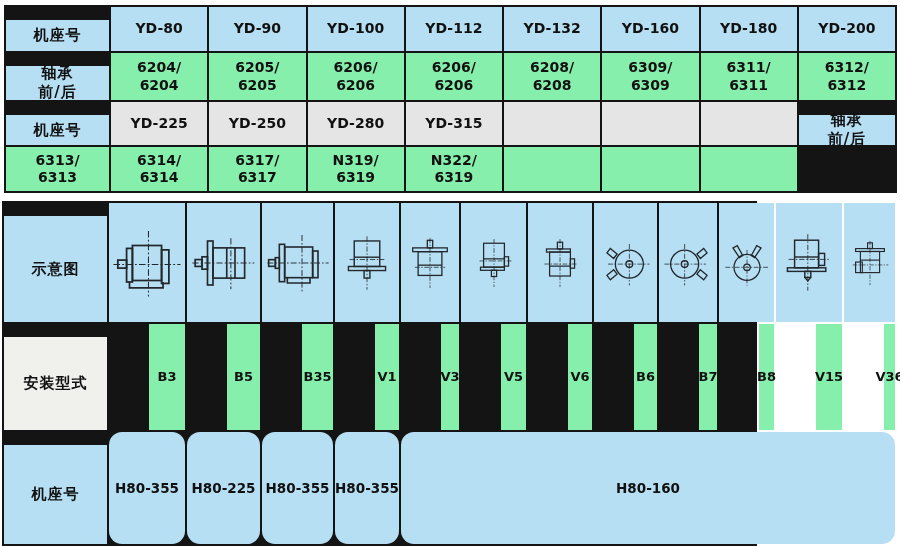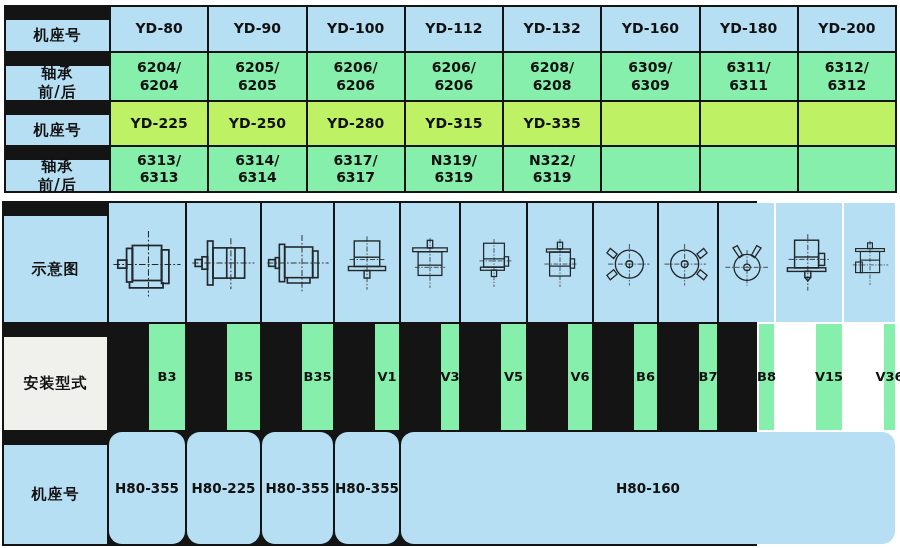--- a/index.html
+++ b/index.html
@@ -20,21 +20,21 @@
     width:755px;height:345px;margin-top:8px;margin-left:-2px;
     grid-template-columns:103px 76px 73px 71px 64px 58px 65px 64px 63px 58px 55px 66px 51px;
     grid-template-rows:119px 106px 112px;
   }
   .c{
     display:flex;align-items:center;justify-content:center;text-align:center;
     font-weight:bold;white-space:pre-line;line-height:1.25;
   }
   .blue{background:#b6dff3;}
   .white{background:#86efac;}
-  .white2{background:#bef264;text-align:right;}
+  .white2{background:#e5e5e5;text-align:right;}
   .gray{background:#f0f0ed;}
   .lab{font-size:15px;letter-spacing:1px;margin-top:13px;}
   .hdr{font-size:14px;}
   .num{font-size:14px;}
   .mnt{font-size:13px;margin-left:40px;}
   .frm{font-size:13.5px;border-radius:13px;}
   .merged{grid-column:span 8;}
   svg.diag{display:block;}
   svg.diag *{stroke:#23272c;fill:none;stroke-width:2.4;}
   svg.diag .cl{stroke-width:1.4;stroke-dasharray:9 3 2.5 3;}
@@ -73,21 +73,20 @@
     <div class="c white num">6311/
 6311</div>
     <div class="c white num">6312/
 6312</div>
 
     <div class="c blue lab">机座号</div>
     <div class="c white2 hdr">YD-225</div>
     <div class="c white2 hdr">YD-250</div>
     <div class="c white2 hdr">YD-280</div>
     <div class="c white2 hdr">YD-315</div>
-    <div class="c white2 hdr">YD-335</div>
     <div class="c white2 hdr"></div>
     <div class="c white2 hdr"></div>
     <div class="c white2 hdr"></div>
 
     <div class="c blue lab">轴承
 前/后</div>
     <div class="c white num">6313/
 6313</div>
     <div class="c white num">6314/
 6314</div>

